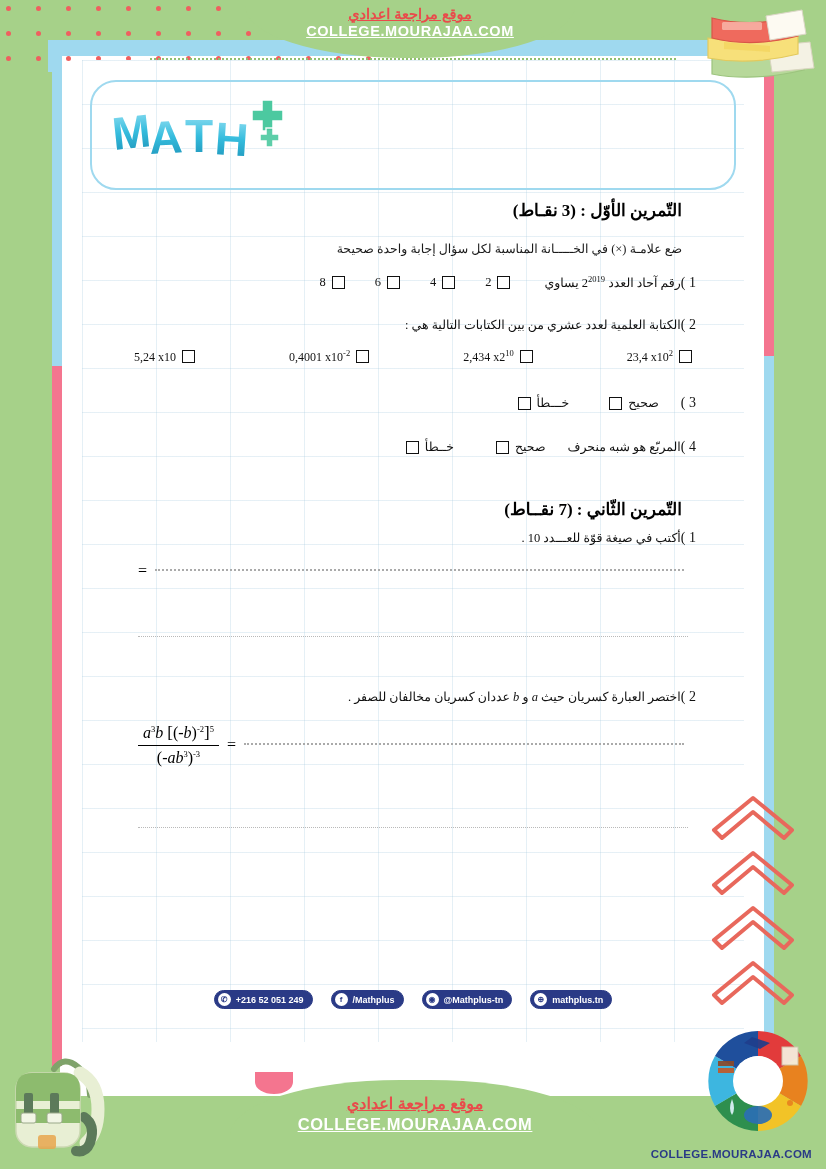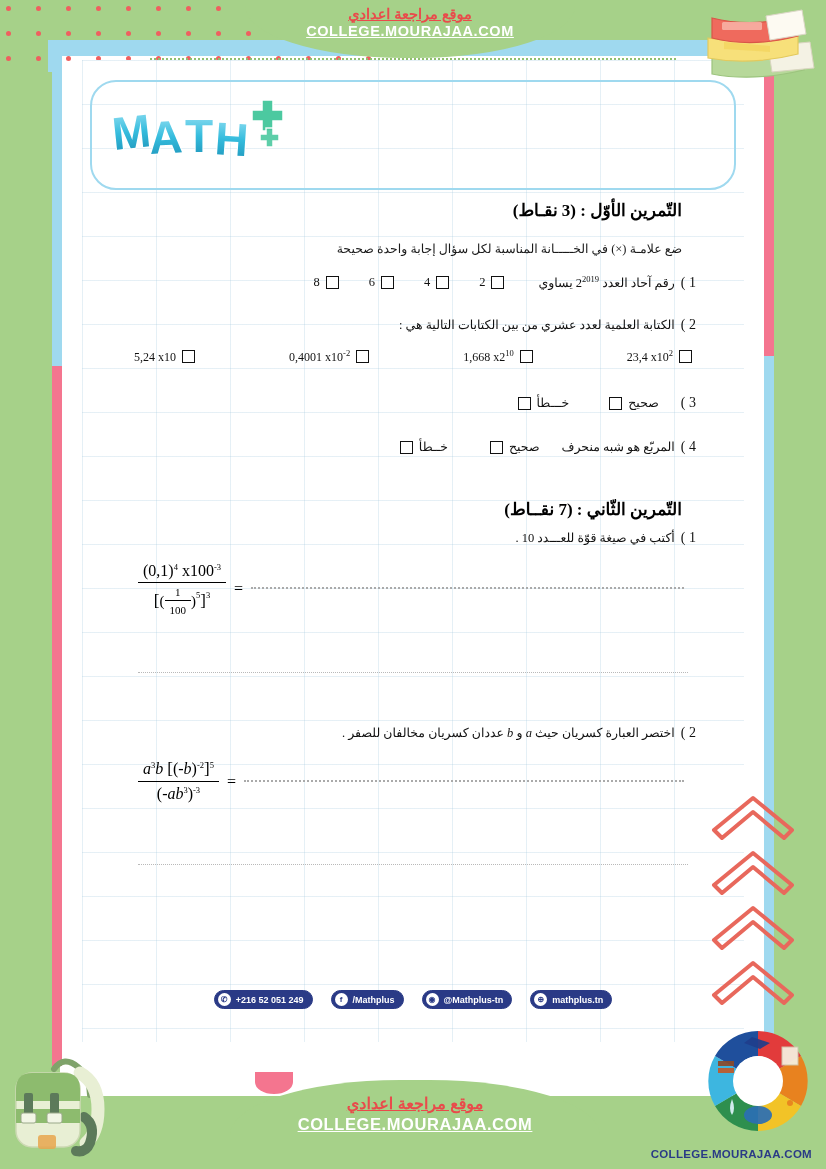--- a/index.html
+++ b/index.html
@@ -132,21 +132,21 @@
     padding-right: 62px; letter-spacing: .2px;
   }
   .ex-instr {
     font-size: 12.5px; color: #1a1a1a; text-align: right;
     padding-right: 62px; margin-top: 20px;
   }
 
   .q-row { margin-top: 17px; padding: 0 48px 0 48px; font-size: 12.5px; color: #111; }
   .q-num { font-family: "Liberation Serif", serif; font-size: 14px; }
   .q-line { display: flex; align-items: center; justify-content: flex-start; gap: 0; }
-  .q-text { margin-right: 6px; }
+  .q-text { }
   .opts { display: flex; align-items: center; gap: 30px; margin-right: 34px; }
   .opt { display: flex; align-items: center; gap: 6px; white-space: nowrap; direction: ltr; }
   .cb { width: 13px; height: 13px; border: 1.3px solid #111; background: #fff; display: inline-block; }
   sup, sub { font-size: 8.5px; }
 
   .opts-row2 { display: flex; align-items: center; justify-content: space-between;
     margin-top: 15px; padding: 0 4px; font-size: 12px; }
 
   
   .frac { display: inline-block; text-align: center; vertical-align: middle; direction: ltr; }
@@ -327,21 +327,21 @@
       <div class="q-line">
         <span class="q-num">2 )</span>
         <span class="q-text">الكتابة  العلمية لعدد عشري من بين الكتابات  التالية هي :</span>
       </div>
       <div class="opts-row2">
         <span class="opt">
           <span><span>23,4 x10</span><sup>2</sup></span>
           <span class="cb"></span>
         </span>
         <span class="opt">
-          <span><span>1,668 x2</span><sup>10</sup></span>
+          <span><span>2,434 x2</span><sup>10</sup></span>
           <span class="cb"></span>
         </span>
         <span class="opt">
           <span><span>0,4001 x10</span><sup>-2</sup></span>
           <span class="cb"></span>
         </span>
         <span class="opt">
           <span><span>5,24 x10</span><sup></sup></span>
           <span class="cb"></span>
         </span>
@@ -384,28 +384,20 @@
     <div class="ex-title" style="margin-top:44px">التّمرين الثّاني :  (7 نقــاط)</div>
 
     <div class="q-row" style="margin-top:10px">
       <div class="q-line">
         <span class="q-num">1 )</span>
         <span class="q-text">أكتب في صيغة قوّة للعـــدد 10 .</span>
       </div>
     </div>
 
     <div class="formula-line" style="margin-top:16px">
-      <span class="frac">
-        <span class="num">
-          (0,1)<sup>4</sup> x100<sup>-3</sup>
-        </span>
-        <span class="den">
-          <span style="font-size:17px;vertical-align:middle">[</span><span style="font-size:15px;vertical-align:middle">(</span><span class="frac" style="font-size:11px"><span class="num">1</span><span class="den">100</span></span><span style="font-size:15px;vertical-align:middle">)</span><sup>5</sup><span style="font-size:17px;vertical-align:middle">]</span><sup>3</sup>
-        </span>
-      </span>
       <span class="eq">=</span>
       <span class="dotted-fill"></span>
     </div>
 
     <hr class="hr-dot" style="margin-top:56px">
 
     <div class="q-row" style="margin-top:52px">
       <div class="q-line">
         <span class="q-num">2 )</span>
         <span class="q-text">

